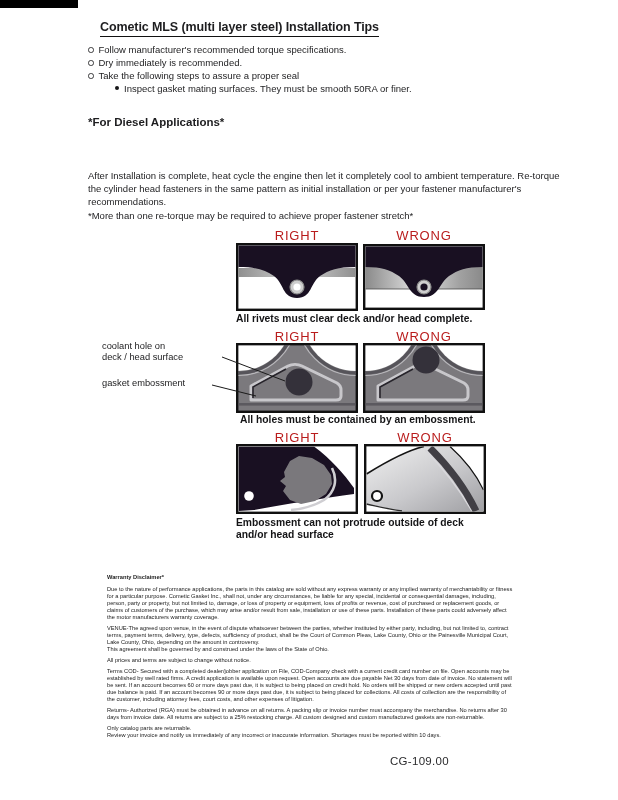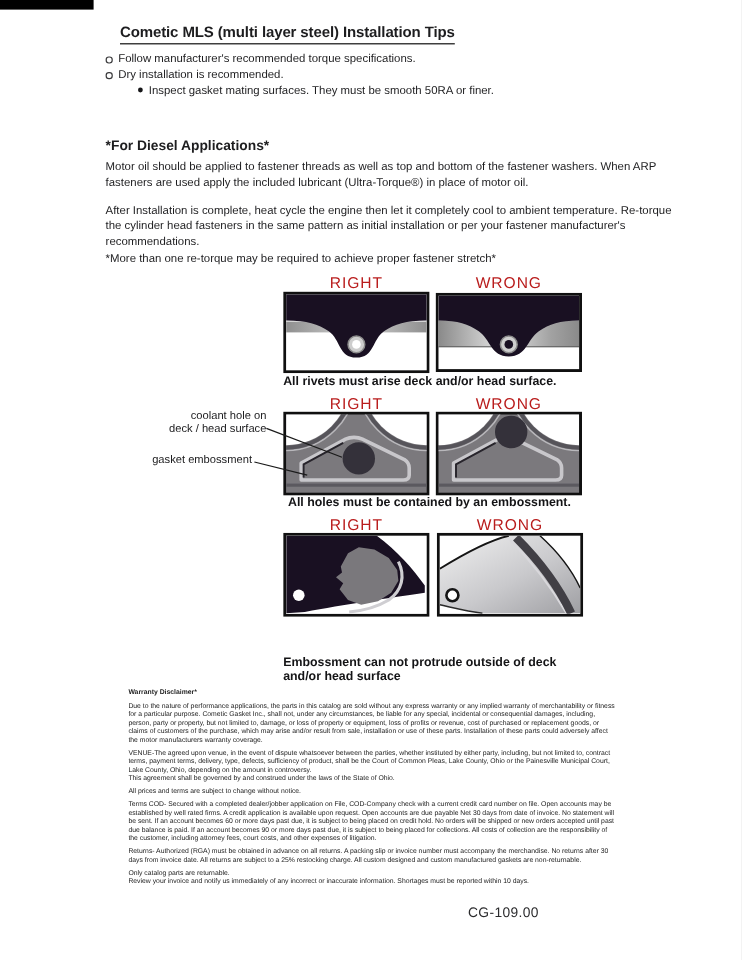--- a/index.html
+++ b/index.html
@@ -22,21 +22,21 @@
   .mk2{flex:0 0 auto;width:4px;height:4px;background:#161618;border-radius:50%;margin:4px 5px 0 0;}
   
   .diesel-h{left:88px;top:116px;font-size:11.5px;font-weight:bold;}
   .para{left:88px;width:474px;font-size:9.5px;line-height:13px;}
   .p1{top:133px;} .p2{top:169px;} .p3{top:209px;}
   
   .fig-label{width:122px;text-align:center;font-size:13px;letter-spacing:0.8px;color:#b91c1c;white-space:nowrap;}
   .caption{font-size:10.3px;font-weight:bold;line-height:12px;color:#141416;white-space:nowrap;}
   .diag{position:absolute;display:block;}
   
-  .ann{font-size:9.3px;line-height:11px;text-align:right;color:#1b1b1d;}
+  .ann{font-size:9.3px;line-height:11px;text-align:left;color:#1b1b1d;}
   .ann-coolant{left:102px;top:341px;width:120px;}
   .ann-emboss{left:102px;top:378px;width:108px;}
   
   .disc{left:107px;top:574px;width:407px;font-size:5.7px;line-height:7px;color:#222;}
   .disc .hd{font-weight:bold;margin-bottom:5px;}
   .disc p{margin:0 0 4px 0;}
   .disc p.tight{margin-bottom:0;}
   
   .footer-code{left:390px;top:755px;font-size:11.5px;letter-spacing:0.3px;color:#2b2b2d;}
 </style>
@@ -49,30 +49,33 @@
 
   <div class="abs title">Cometic MLS (multi layer steel) Installation Tips</div>
 
   <div class="abs bullets">
     <div class="b-row">
       <span class="mk1"></span>
       <span>Follow manufacturer's recommended torque specifications.</span>
     </div>
     <div class="b-row">
       <span class="mk1"></span>
-      <span>Dry installation is recommended.</span>
+      <span>Dry immediately is recommended.</span>
+    </div>
+    <div class="b-row">
+      <span class="mk1"></span>
+      <span>Take the following steps to assure a proper seal</span>
     </div>
     <div class="b-row b-ind">
       <span class="mk2"></span>
       <span>Inspect gasket mating surfaces.  They must be smooth 50RA or finer.</span>
     </div>
   </div>
 
   <div class="abs diesel-h">*For Diesel Applications*</div>
-  <div class="abs para p1">Motor oil should be applied to fastener threads as well as top and bottom of the fastener washers. When ARP fasteners are used apply the included lubricant (Ultra-Torque®) in place of motor oil.</div>
   <div class="abs para p3">*More than one re-torque may be required to achieve proper fastener stretch*</div>
   <div class="abs para p2">After Installation is complete, heat cycle the engine then let it completely cool to ambient temperature. Re-torque the cylinder head fasteners in the same pattern as initial installation or per your fastener manufacturer's recommendations.</div>
 
   <div class="abs fig-label" style="left:236px;top:228px;">RIGHT</div>
   <div class="abs fig-label" style="left:363px;top:228px;">WRONG</div>
 
   <svg class="diag" style="left:236px;top:243px;" width="122" height="68" viewBox="0 0 122 68">
     <defs>
       <linearGradient id="gw1" x1="0" y1="0" x2="1" y2="0">
         <stop offset="0" stop-color="#8f8f8f"></stop>
@@ -97,21 +100,21 @@
       </linearGradient>
     </defs>
     <rect x="1.2" y="1.2" width="119.6" height="63.6" fill="#ffffff" stroke="#101010" stroke-width="2.4"></rect>
     <rect x="2.5" y="23" width="117" height="22" fill="url(#gw2)"></rect>
     <line x1="2.5" y1="45" x2="119.5" y2="45" stroke="#4a4a4a" stroke-width="0.8"></line>
     <path d="M2.5,2.5 L119.5,2.5 L119.5,23 C103,23 95,26 86,32 C76,39 76,53 61,53 C46,53 46,39 36,32 C27,26 19,23 2.5,23 Z" fill="#191022"></path>
     <circle cx="61" cy="43" r="7" fill="#cfcfcf" stroke="#8b8b8b" stroke-width="1.2"></circle>
     <circle cx="61" cy="43" r="3.6" fill="#191022"></circle>
   </svg>
 
-  <div class="abs caption" style="left:236px;top:313px;">All rivets must arise deck and/or head surface.</div>
+  <div class="abs caption" style="left:236px;top:313px;">All rivets must clear deck and/or head complete.</div>
 
   <div class="abs fig-label" style="left:236px;top:329px;">RIGHT</div>
   <div class="abs fig-label" style="left:363px;top:329px;">WRONG</div>
 
   <svg class="diag" style="left:236px;top:343px;" width="122" height="70" viewBox="0 0 122 70">
     <defs>
         <clipPath id="c1">
           <rect x="2.5" y="2.5" width="117" height="65"></rect>
         </clipPath>
       </defs>
@@ -198,21 +201,21 @@
       <path d="M2.5,30 C25,16 45,6 60,2.5 L86,2.5 C101,16 112,30 119.5,46 L119.5,67 L36,67 C24,64 12,62 2.5,60 Z" fill="url(#gb)"></path>
       <path d="M2.5,30 C25,16 45,6 60,2.5" fill="none" stroke="#151515" stroke-width="1.6"></path>
       <path d="M86,2.5 C101,16 112,30 119.5,46" fill="none" stroke="#151515" stroke-width="1.2"></path>
       <path d="M61,6 C81,26 97,48 108,67" fill="none" stroke="#d8d7db" stroke-width="1.6"></path>
       <path d="M66,4 C86,24 102,46 112,67" fill="none" stroke="#413f45" stroke-width="7"></path>
       <path d="M2.5,60 C14,62.5 26,65.5 38,67" fill="none" stroke="#2a2a2a" stroke-width="1.3"></path>
       <circle cx="13" cy="52" r="5" fill="#ffffff" stroke="#151515" stroke-width="2.2"></circle>
     </g>
   </svg>
 
-  <div class="abs caption" style="left:236px;top:517px;margin-top:30px;">
+  <div class="abs caption" style="left:236px;top:517px;">
     <div>Embossment can not protrude outside of deck</div>
     <div>and/or head surface</div>
   </div>
 
   <div class="abs disc">
     <div class="hd">Warranty Disclaimer*</div>
     <p>Due to the nature of performance applications, the parts in this catalog are sold without any express warranty or any implied warranty of merchantability or fitness for a particular purpose.  Cometic Gasket Inc., shall not, under any circumstances, be liable for any special, incidental or consequential damages, including, person, party or property, but not limited to, damage, or loss of property or equipment, loss of profits or revenue, cost of purchased or replacement goods, or claims of customers of the purchase, which may arise and/or result from sale, installation or use of these parts.  Installation of these parts could adversely affect the motor manufacturers warranty coverage.</p>
     <p class="tight">VENUE-The agreed upon venue, in the event of dispute whatsoever between the parties, whether instituted by either party, including, but not limited to, contract terms, payment terms, delivery, type, defects, sufficiency of product, shall be the Court of Common Pleas, Lake County, Ohio or the Painesville Municipal Court, Lake County, Ohio, depending on the amount in controversy.</p>
     <p>This agreement shall be governed by and construed under the laws of the State of Ohio.</p>
     <p>All prices and terms are subject to change without notice.</p>

